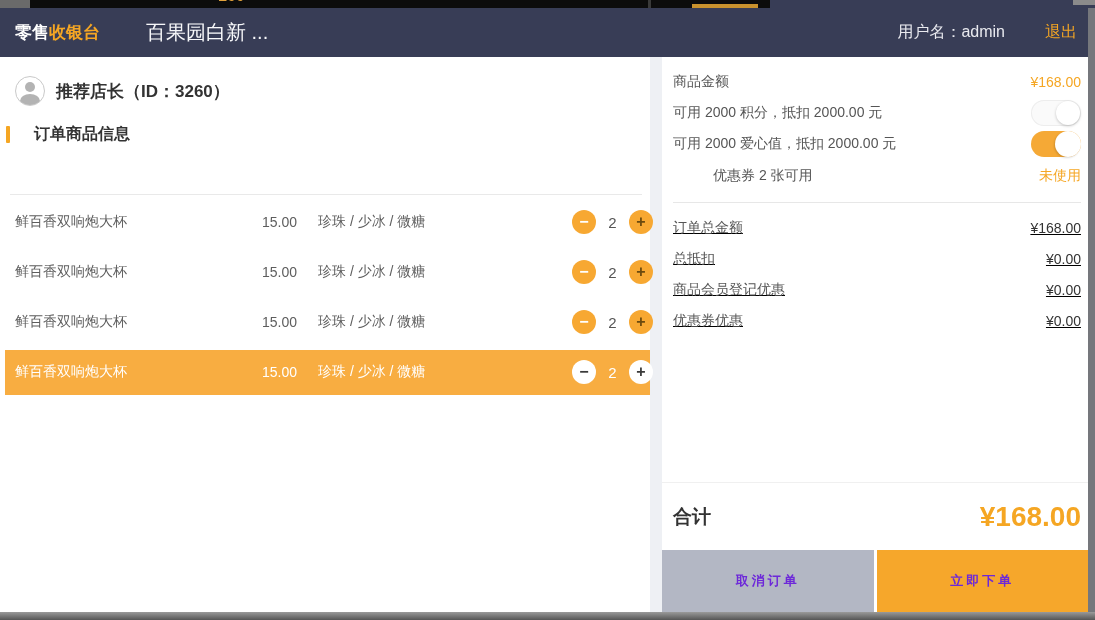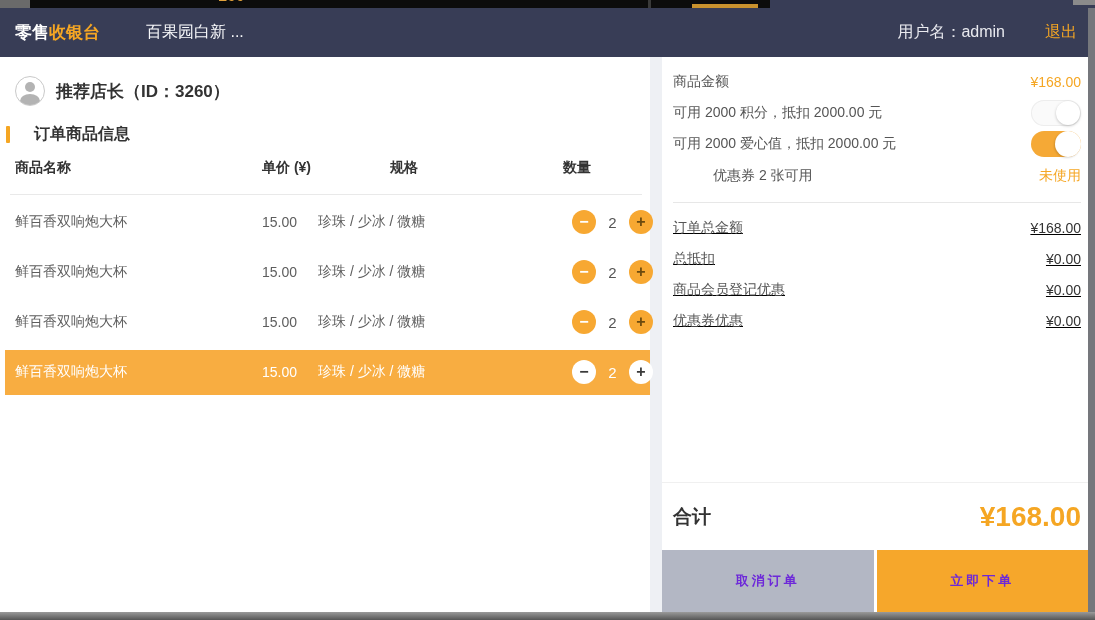--- a/index.html
+++ b/index.html
@@ -13,21 +13,21 @@
   .ts-frag1{position:absolute;left:218px;top:-13px;color:#e2a23c;font-size:16px;font-weight:bold;}
   .ts-div{position:absolute;left:648px;top:0;width:3px;height:8px;background:#3a3a3a;}
   .ts-frag2{position:absolute;left:692px;top:4px;width:66px;height:4px;background:#c9922e;}
   .ts-navy{position:absolute;left:770px;top:0;width:325px;height:8px;background:#383d56;}
   .ts-corner{position:absolute;left:1073px;top:0;width:22px;height:5px;background:#8b8b8b;}
   
   .titlebar{position:absolute;left:0;top:8px;width:1095px;height:49px;background:#383d56;
     display:flex;align-items:center;box-sizing:border-box;padding:0 18px 0 15px;z-index:4;}
   .brand{font-size:17px;font-weight:bold;color:#fff;white-space:nowrap;}
   .brand .accent{color:#f5a623;}
-  .store{color:#f7f8fa;font-size:16px;margin-left:46px;white-space:nowrap;}
+  .store{color:#f7f8fa;font-size:20px;margin-left:46px;white-space:nowrap;}
   .spacer{flex:1;}
   .user{color:#e9eaef;font-size:16px;white-space:nowrap;}
   .logout{color:#f5a623;font-size:16px;margin-left:40px;cursor:pointer;white-space:nowrap;}
   
   .left-panel{position:absolute;left:0;top:57px;width:650px;height:555px;background:#fff;}
   .recommender{position:absolute;left:15px;top:19px;display:flex;align-items:center;gap:11px;}
   .avatar{width:30px;height:30px;border:1px solid #c9c9c9;border-radius:50%;position:relative;overflow:hidden;background:#fff;box-sizing:border-box;flex:0 0 auto;}
   .avatar .head{position:absolute;left:9px;top:5px;width:10px;height:10px;border-radius:50%;background:#b3b3b3;}
   .avatar .shoulders{position:absolute;left:4px;top:17px;width:20px;height:14px;border-radius:50% 50% 0 0;background:#b3b3b3;}
   .rec-text{font-size:17px;font-weight:bold;color:#333;}
@@ -112,26 +112,20 @@
     <span class="avatar">
         <i class="head"></i>
         <i class="shoulders"></i>
       </span>
     <span class="rec-text">推荐店长（ID：3260）</span>
   </div>
   <div class="section-title">
     <span class="accent-bar"></span>
     <span class="st-text">订单商品信息</span>
   </div>
-  <div class="thead">
-    <span class="th th-name">商品名称</span>
-    <span class="th th-price">单价 (¥)</span>
-    <span class="th th-spec">规格</span>
-    <span class="th th-qty">数量</span>
-  </div>
   <div class="table-divider"></div>
   <div class="rows">
 
   <div class="prow">
         <span class="c c-name">鲜百香双响炮大杯</span>
         <span class="c c-price">15.00</span>
         <span class="c c-spec">珍珠 / 少冰 / 微糖</span>
         <span class="c c-qty">
           <button class="qbtn minus">−</button>
           <span class="qty-num">2</span>

